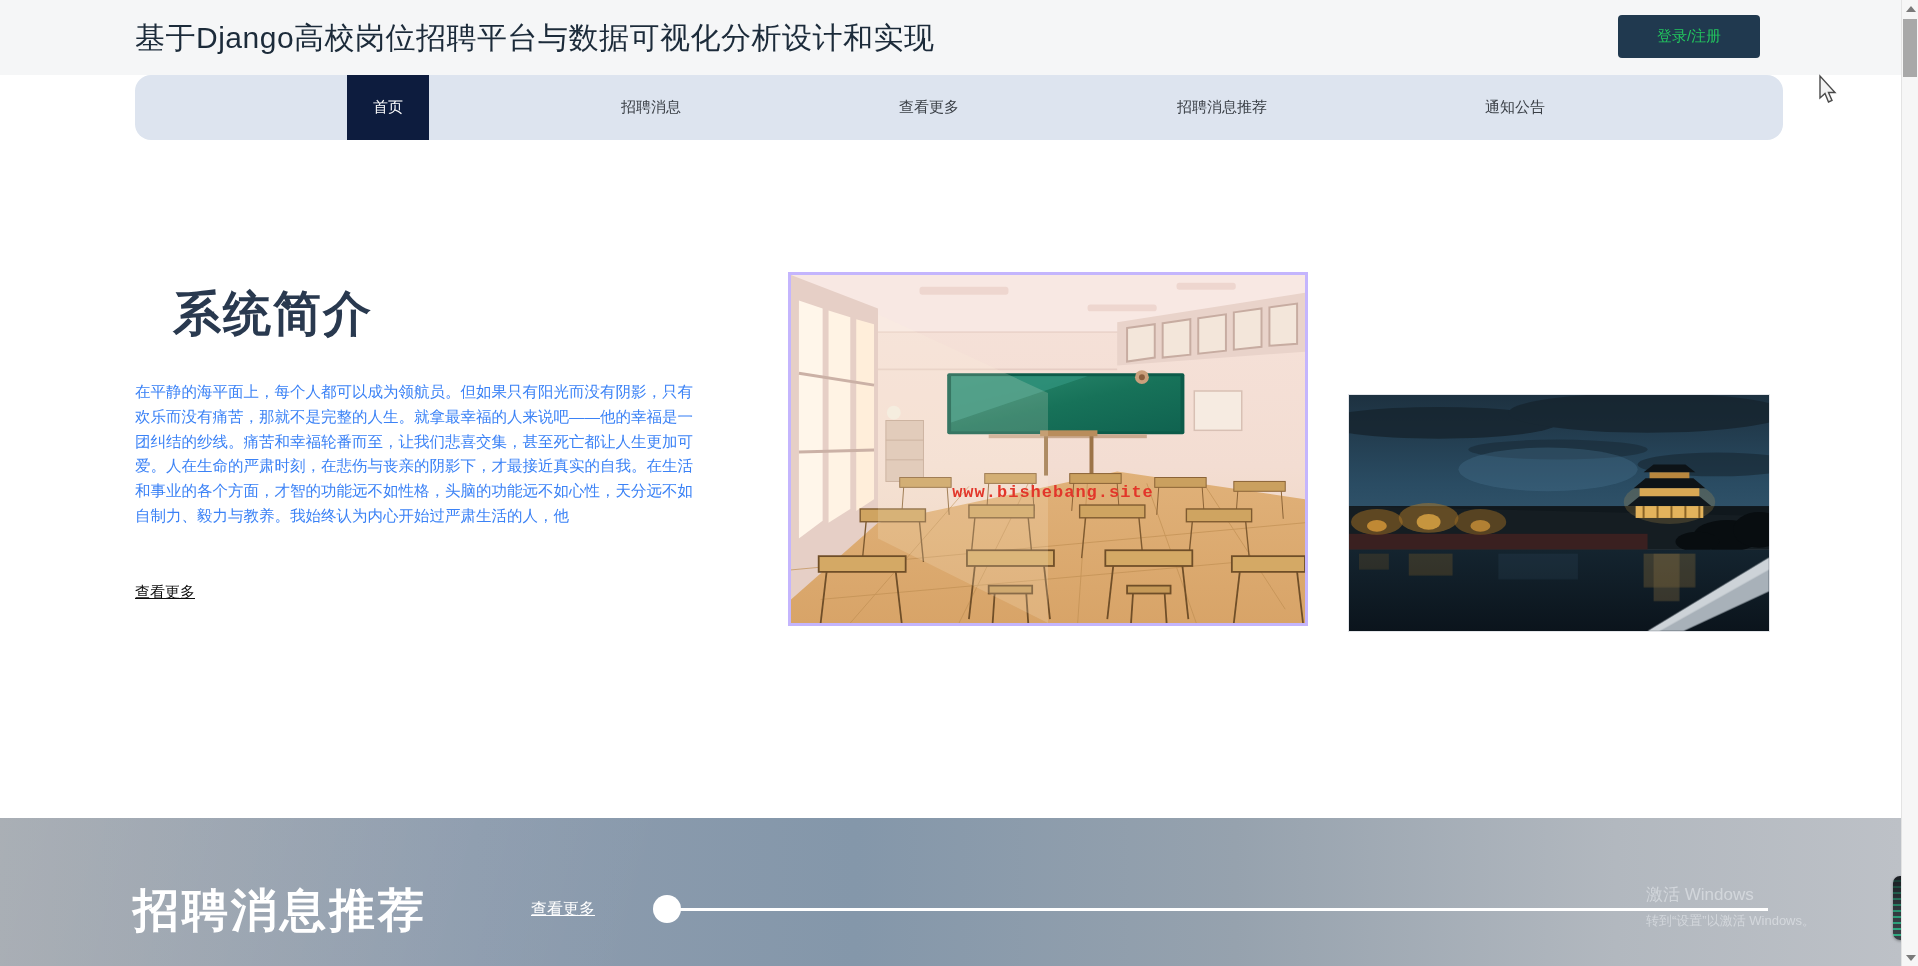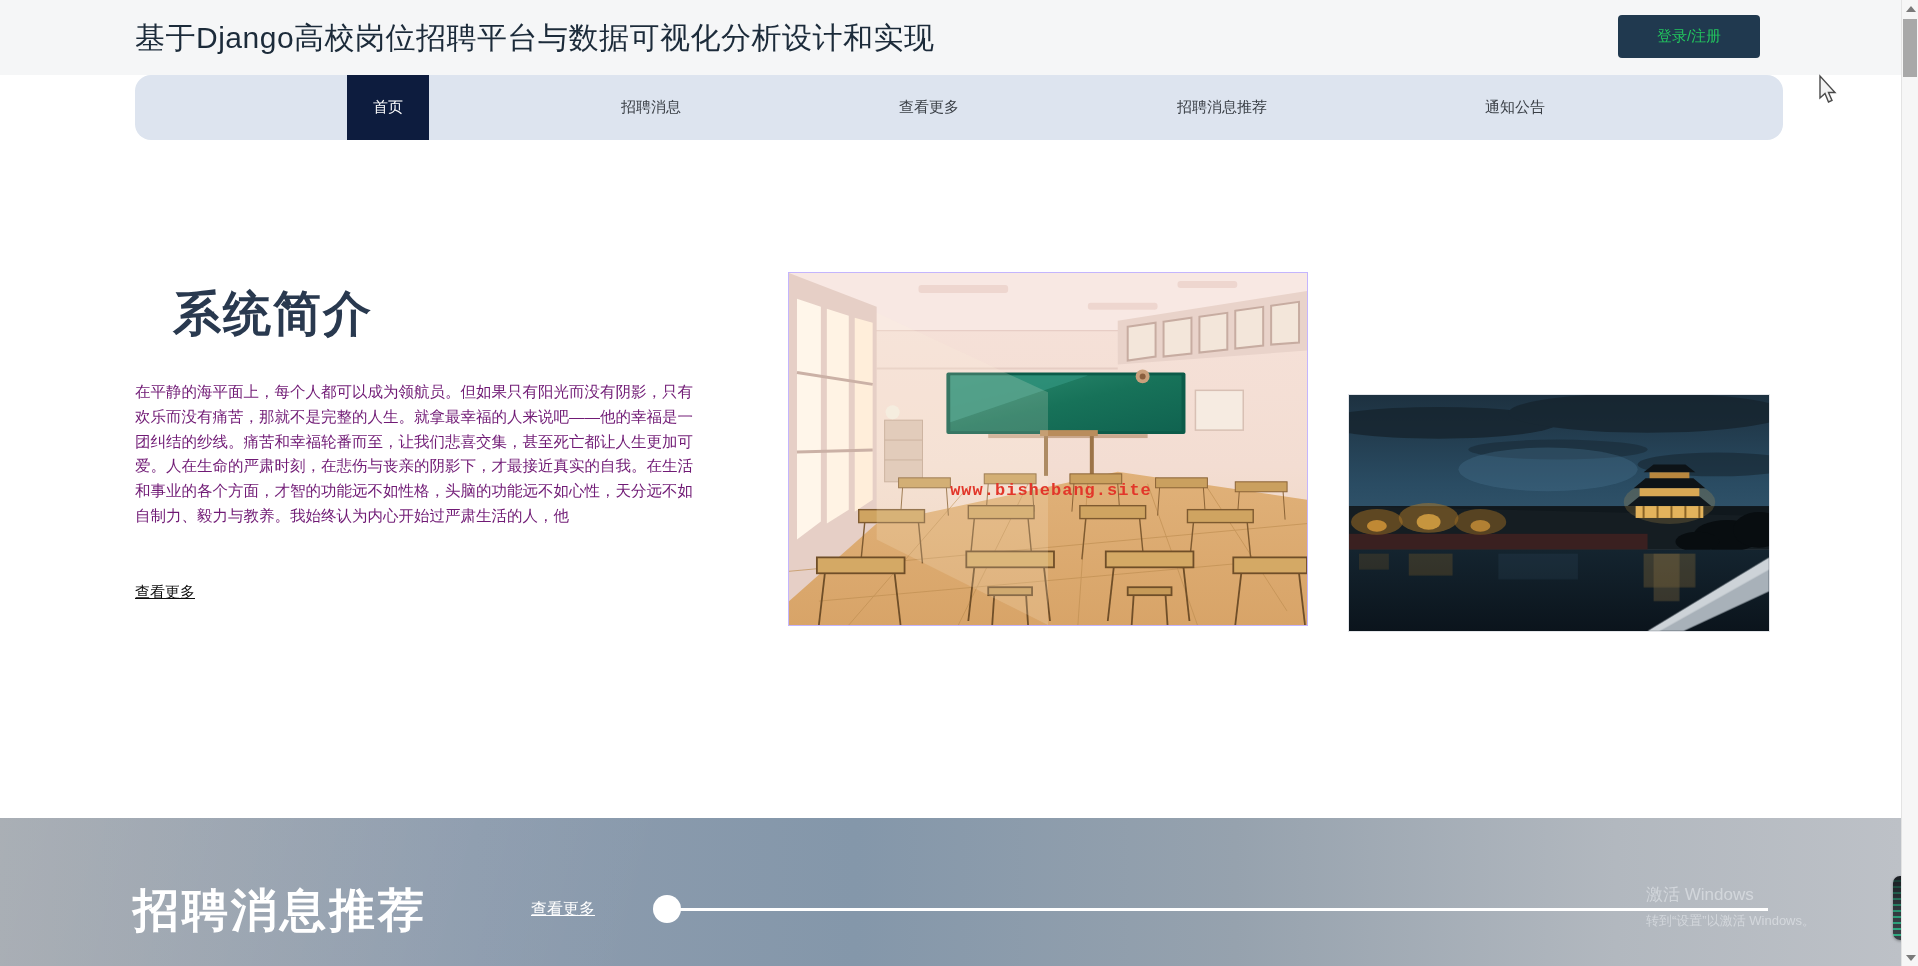--- a/index.html
+++ b/index.html
@@ -14,25 +14,25 @@
               font-size:15px; border:none; border-radius:4px; cursor:pointer; }
 
   
   .nav { position:absolute; left:135px; top:75px; width:1648px; height:65px; background:#dde4ef;
          border-radius:16px; display:flex; justify-content:space-between; align-items:stretch; padding:0 212px; }
   .nav-item { display:flex; align-items:center; padding:0 26px; font-size:15px; color:#3a3f46; cursor:pointer; }
   .nav-item.active { background:#0d1c3e; color:#fff; }
 
   
   .intro-title { position:absolute; left:133px; top:282px; font-size:48px; font-weight:700; color:#29394f; letter-spacing:2px;margin-left:40px; }
-  .intro-text { position:absolute; left:135px; top:380px; width:568px; font-size:15.5px; line-height:1.6; color:#701a75; }
+  .intro-text { position:absolute; left:135px; top:380px; width:568px; font-size:15.5px; line-height:1.6; color:#3b82f6; }
   .intro-more { position:absolute; left:135px; top:583px; font-size:15px; color:#0d0d0d; text-decoration:underline; cursor:pointer; }
 
   
-  .img-classroom { position:absolute; left:788px; top:272px; width:520px; height:354px; border:1px solid #c4b5fd; }
+  .img-classroom { position:absolute; left:788px; top:272px; width:520px; height:354px; border:3px solid #c4b5fd; }
   .img-night { position:absolute; left:1348px; top:394px; width:422px; height:238px; border:1px solid #e4e6ea; }
   .img-classroom svg, .img-night svg { display:block; width:100%; height:100%; }
   .classroom-watermark { position:absolute; left:92px; top:208px; width:340px; text-align:center;
         font-family:"Liberation Mono","DejaVu Sans Mono",monospace; font-size:17px; font-weight:700;
         color:#e2362a; letter-spacing:1px; }
 
   
   .jobs-section { position:absolute; left:0; top:818px; width:1901px; height:176px;
       background: linear-gradient(105deg, rgba(255,255,255,.10), rgba(255,255,255,0) 35%),
                   linear-gradient(to right,#a0a6ad 0%,#8d9cae 25%,#8497aa 45%,#96a2ae 65%,#b2b8bf 85%,#bdc1c7 100%); }

